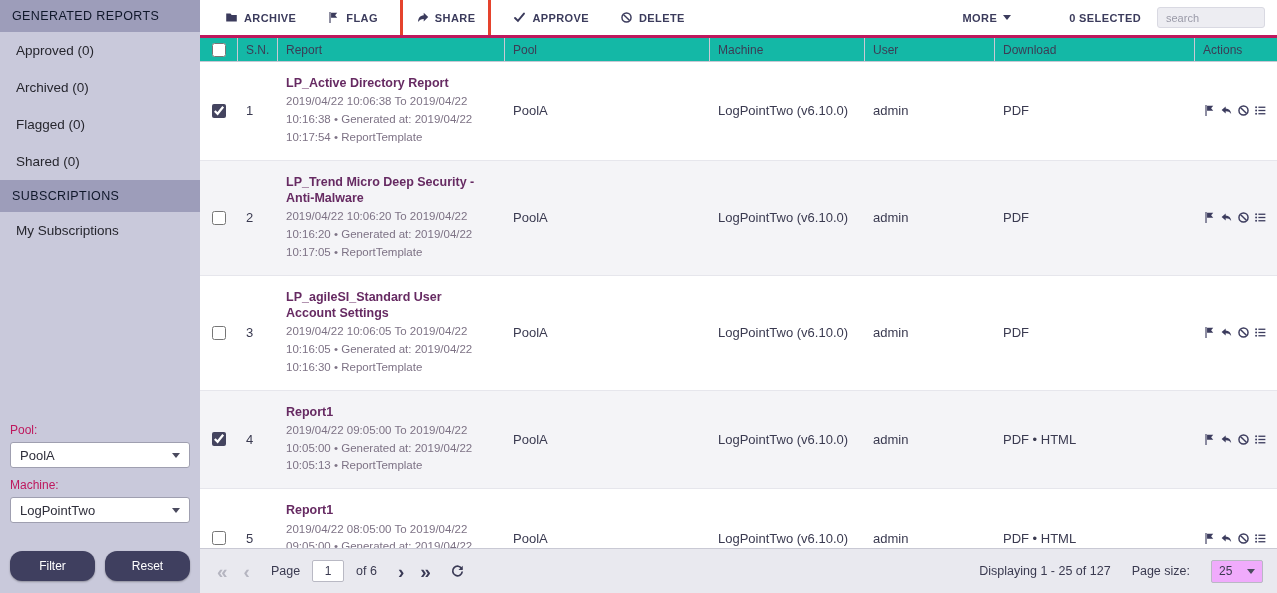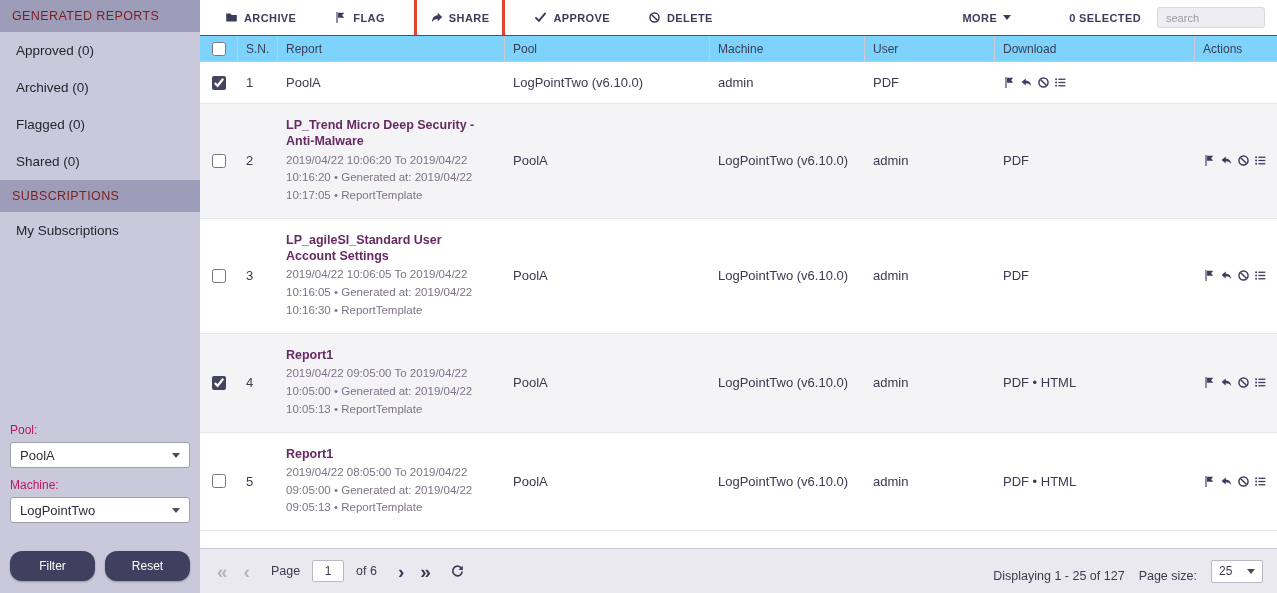--- a/index.html
+++ b/index.html
@@ -2,47 +2,47 @@
 <html><head>
 <meta charset="utf-8">
 <style>
   * { margin:0; padding:0; box-sizing:border-box; }
   html,body { width:1277px; height:593px; overflow:hidden; }
   body { font-family:"Liberation Sans","DejaVu Sans",sans-serif; color:#3a3a50; background:#fff; }
   .app { display:flex; width:1277px; height:593px; }
 
   
   .sidebar { width:200px; min-width:200px; background:#c9c9db; display:flex; flex-direction:column; }
-  .side-header { background:#9d9dba; color:#7f1d1d; font-size:12.5px; letter-spacing:.4px; padding:9px 12px; }
+  .side-header { background:#9d9dba; color:#0f172a; font-size:12.5px; letter-spacing:.4px; padding:9px 12px; }
   .side-item { padding:11px 16px; font-size:13.5px; color:#26262e; cursor:pointer; }
   .side-item.selected { background:#5c5c7d; color:#fff; }
   .side-filters { margin-top:auto; padding:10px 10px 12px; }
   .side-filters label { display:block; font-size:12px; color:#be185d; margin:10px 0 5px; }
   .select { background:#fff; border:1px solid #9f9fb0; border-radius:3px; height:26px; display:flex; align-items:center; justify-content:space-between; padding:0 9px; font-size:13px; color:#2e2e3a; cursor:pointer; }
   .caret { width:0; height:0; border-left:4px solid transparent; border-right:4px solid transparent; border-top:5px solid #4a4a5e; }
   .btn-row { display:flex; justify-content:space-between; gap:10px; margin-top:28px; }
   .btn-row button { flex:1; background:#3f3f5f; color:#fff; border:none; border-radius:12px; font-size:12px; padding:8px 0; cursor:pointer; box-shadow:0 1px 2px rgba(0,0,0,.3); font-family:inherit; }
 
   
   .main { flex:1; display:flex; flex-direction:column; width:1077px; }
 
   
-  .toolbar { height:35px; background:#fff; display:flex; align-items:center; padding:0 12px 0 14px; gap:16px; }
+  .toolbar { height:35px; background:#fff; display:flex; align-items:center; padding:0 12px 0 14px; gap:9px; }
   .tbtn { display:flex; align-items:center; gap:6px; background:none; border:none; color:#3b3b5c; font-size:11px; font-weight:bold; letter-spacing:.4px; padding:6px 11px; cursor:pointer; font-family:inherit; }
   .tbtn svg { display:block; }
   .highlight-box { border:3px solid #e5432d; border-radius:2px; padding:6px 2px; margin:0 2px; }
   .toolbar-right { margin-left:auto; display:flex; align-items:center; gap:16px; }
   .more-btn { display:flex; align-items:center; gap:6px; background:none; border:none; color:#3b3b5c; font-size:11px; font-weight:bold; letter-spacing:.4px; cursor:pointer; font-family:inherit; }
   .sel-count { font-size:11px; font-weight:bold; letter-spacing:.4px; color:#3b3b5c;margin-left:42px; }
   .search-input { width:108px; height:21px; background:#ededf2; border:1px solid #d9d9e2; border-radius:3px; font-size:11px; padding:0 8px; color:#3a3a50; outline:none; font-family:inherit; }
   .search-input::placeholder { color:#9a9aa8; }
 
   
   .grid-row { display:grid; grid-template-columns:38px 40px 227px 205px 155px 130px 200px 1fr; }
-  .thead { background:#7dd3fc; border-top:1px solid #be185d; border-bottom:1px solid #c8c8d4; height:27px; }
+  .thead { background:#14b8a6; border-top:3px solid #be185d; border-bottom:1px solid #c8c8d4; height:27px; }
   .thead .cell { display:flex; align-items:center; font-size:12px; color:#3c3c55; padding:0 8px; border-right:1px solid #c9c9d4; }
   .thead .cell:last-child { border-right:none; }
   .tbody { flex:1; overflow:hidden; }
   .trow { border-bottom:1px solid #e6e6ec; background:#fff; }
   .trow:nth-child(even) { background:#f4f4f7; }
   .trow .cell { display:flex; align-items:center; font-size:13px; color:#3a3a50; padding:13px 8px; }
   .c-check { justify-content:center; padding-left:4px; }
   .c-check input, .thead .c-check input { width:14px; height:14px; accent-color:#44445f; cursor:pointer; }
   .c-sn { justify-content:flex-start; }
   .c-report { flex-direction:column; align-items:flex-start !important; justify-content:center; padding-right:14px !important; }
@@ -51,22 +51,22 @@
   .c-actions { gap:4px; color:#3c3c5e; }
   .aicon { display:inline-flex; cursor:pointer; color:#3c3c5e; }
   .aicon svg { display:block; }
 
   
   .pagination { height:45px; background:#e9e9ef; border-top:1px solid #c9c9d4; display:flex; align-items:center; padding:0 14px; gap:10px; font-size:12.5px; color:#3a3a50; }
   .pg-arrow { font-size:19px; line-height:1; font-weight:bold; color:#3a3a55; cursor:pointer; padding:0 3px; user-select:none; }
   .pg-arrow.disabled { color:#b5b5c0; cursor:default; }
   .page-input { width:32px; height:22px; border:1px solid #b9b9c4; border-radius:2px; background:#fff; text-align:center; font-size:12px; color:#3a3a50; outline:none; font-family:inherit; margin:0 2px; }
   .refresh-btn { background:none; border:none; color:#3a3a55; cursor:pointer; display:flex; margin-left:6px; }
-  .pg-right { margin-left:auto; display:flex; align-items:flex-end; gap:14px; }
-  .ps-select { background:#ffffff; border:1px solid #b9b9c4; border-radius:2px; height:23px; width:52px; display:flex; align-items:center; justify-content:space-between; padding:0 7px; font-size:12px; cursor:pointer; }
+  .pg-right { margin-left:auto; display:flex; align-items:center; gap:21px; }
+  .ps-select { background:#f0abfc; border:1px solid #b9b9c4; border-radius:2px; height:23px; width:52px; display:flex; align-items:center; justify-content:space-between; padding:0 7px; font-size:12px; cursor:pointer; }
 </style>
 </head>
 <body>
 
 <svg width="0" height="0" style="position:absolute">
   <defs>
     <symbol id="i-folder" viewBox="0 0 16 16">
         <path fill="currentColor" d="M1.5 3h5.2l1.5 1.8h6.3V13H1.5z"></path>
       </symbol>
     <symbol id="i-flag" viewBox="0 0 16 16">
@@ -200,20 +200,24 @@
       <div class="cell">Actions</div>
     </div>
 
     <div class="tbody">
 
       <div class="grid-row trow">
         <div class="cell c-check">
             <input type="checkbox" checked="" style="">
           </div>
         <div class="cell c-sn">1</div>
+        <div class="cell c-report">
+          <div class="rtitle">LP_Active Directory Report</div>
+          <div class="rdetails">2019/04/22 10:06:38 To 2019/04/22 10:16:38 • Generated at: 2019/04/22 10:17:54 • ReportTemplate</div>
+        </div>
         <div class="cell">PoolA</div>
         <div class="cell">LogPointTwo (v6.10.0)</div>
         <div class="cell">admin</div>
         <div class="cell">PDF</div>
         <div class="cell c-actions">
           <span class="aicon">
               <svg width="13" height="13">
                 <use href="#i-flag"></use>
               </svg>
             </span>

